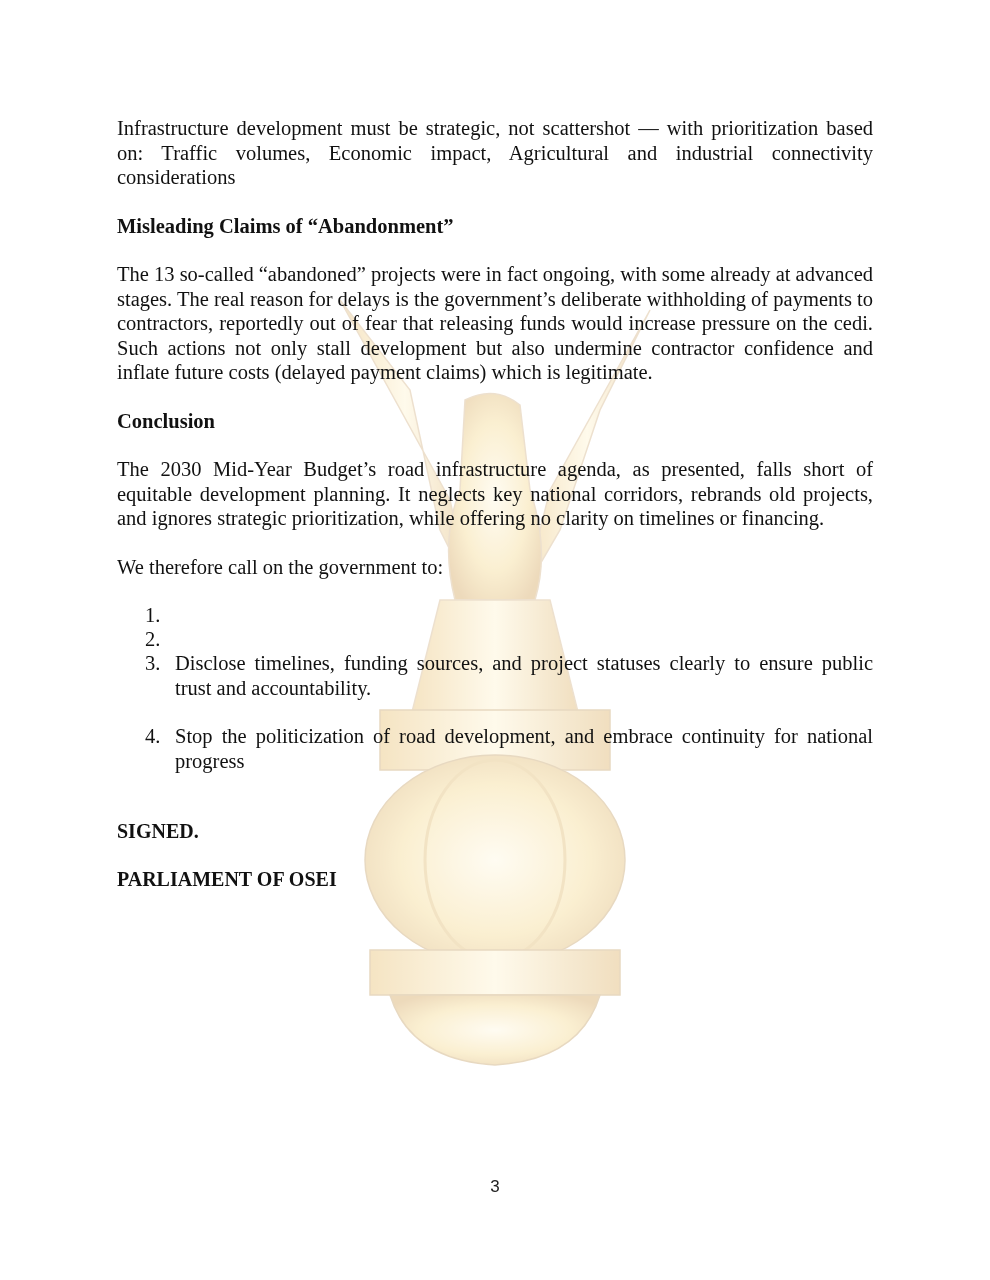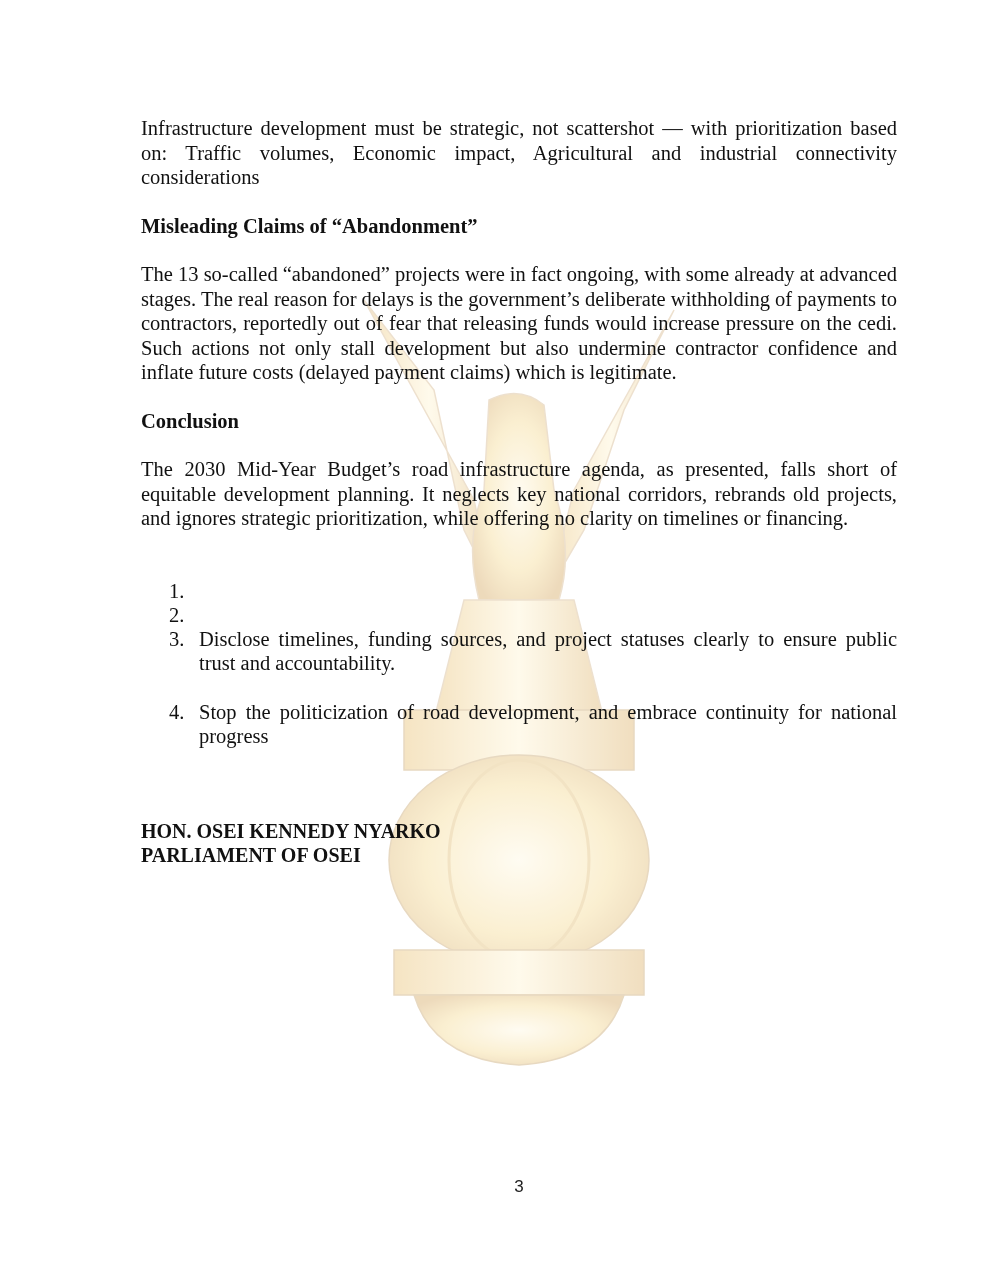--- a/index.html
+++ b/index.html
@@ -2,21 +2,20 @@
 <html><head>
   <meta charset="utf-8">
   <style>
     html, body { margin: 0; padding: 0; background: #ffffff; }
     body { width: 990px; height: 1280px; position: relative; overflow: hidden; }
     .page {
       position: absolute; left: 0; top: 0; width: 817px; height: 1280px;
       background: #ffffff;
       font-family: "Liberation Serif", "DejaVu Serif", serif;
       color: #111111;
-      margin-left: 24px;
     }
     .watermark {
       position: absolute; left: 320px; top: 300px; width: 350px; height: 770px;
       opacity: 0.32; pointer-events: none;
     }
     .content {
       position: absolute; left: 117px; top: 116px; width: 756px;
       font-size: 20.5px; line-height: 24.5px;
     }
     p { margin: 0; text-align: justify; }
@@ -71,20 +70,21 @@
     <p>Infrastructure development must be strategic, not scattershot — with prioritization based on: Traffic volumes, Economic impact, Agricultural and industrial connectivity considerations</p>
     <div class="gap"></div>
     <p class="h">Misleading Claims of “Abandonment”</p>
     <div class="gap"></div>
     <p>The 13 so-called “abandoned” projects were in fact ongoing, with some already at advanced stages. The real reason for delays is the government’s deliberate withholding of payments to contractors, reportedly out of fear that releasing funds would increase pressure on the cedi. Such actions not only stall development but also undermine contractor confidence and inflate future costs (delayed payment claims) which is legitimate.</p>
     <div class="gap"></div>
     <p class="h">Conclusion</p>
     <div class="gap"></div>
     <p>The 2030 Mid-Year Budget’s road infrastructure agenda, as presented, falls short of equitable development planning. It neglects key national corridors, rebrands old projects, and ignores strategic prioritization, while offering no clarity on timelines or financing.</p>
     <div class="gap"></div>
+    <p>We therefore call on the government to:</p>
     <div class="gap"></div>
     <ol>
       <li>
         <span class="num">1.</span>
       </li>
       <div class="gap"></div>
       <li>
         <span class="num">2.</span>
       </li>
       <div class="gap"></div>
@@ -92,19 +92,19 @@
         <span class="num">3.</span>
         <span>Disclose timelines, funding sources, and project statuses clearly to ensure public trust and accountability.</span>
       </li>
       <div class="gap"></div>
       <li>
         <span class="num">4.</span>
         <span>Stop the politicization of road development, and embrace continuity for national progress</span>
       </li>
     </ol>
     <div class="gap" style="height:46px"></div>
+    <p class="sig">SIGNED.</p>
     <div class="gap"></div>
-    <p class="sig">HON. OSEI KENNEDY NYARKO</p>
     <p class="sig">PARLIAMENT OF OSEI</p>
   </div>
 
   <div class="pagenum">3</div>
 </div>
 
 </body></html>

